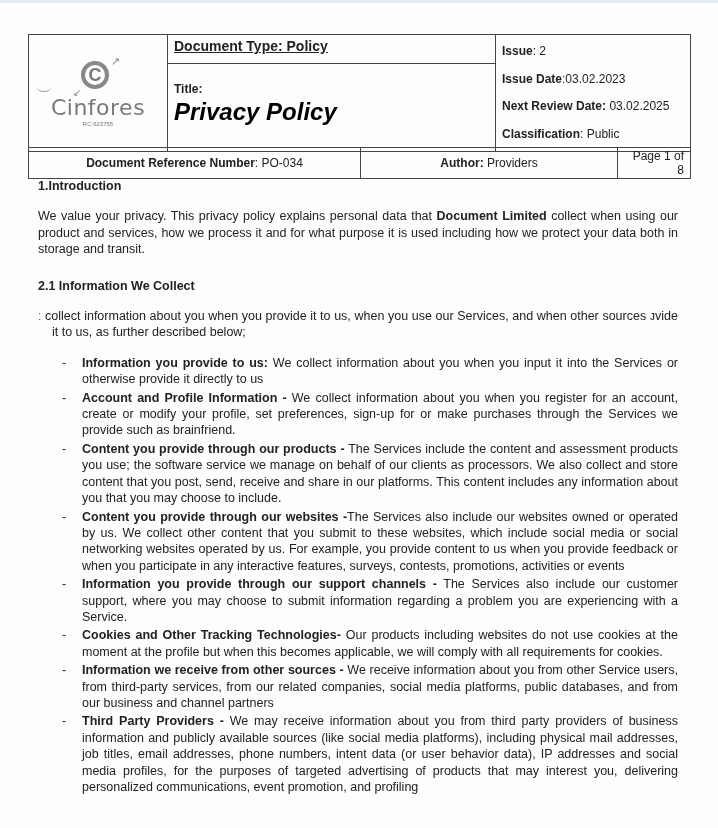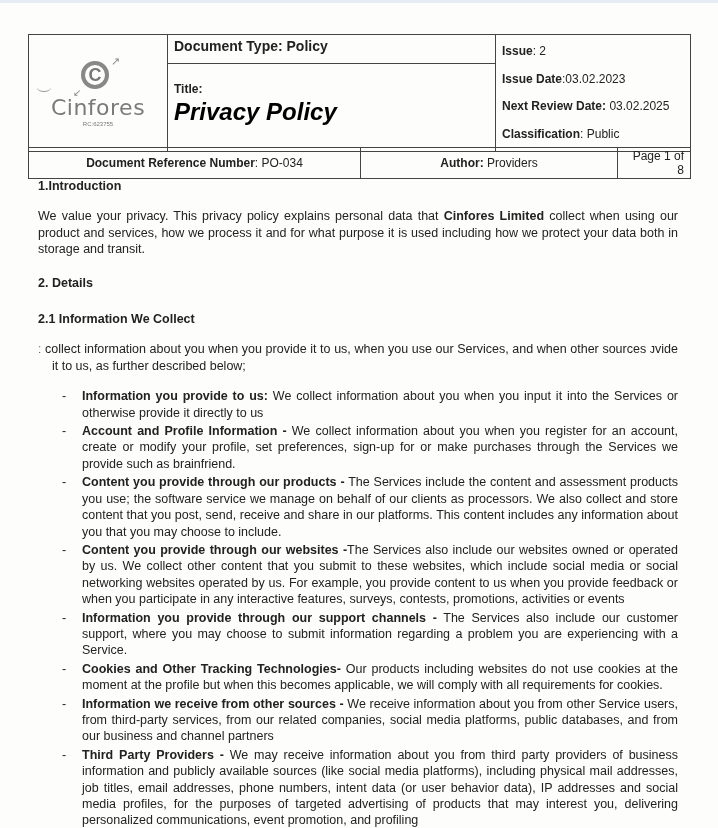--- a/index.html
+++ b/index.html
@@ -12,21 +12,21 @@
   .logo { position:absolute; left:0; top:0; width:138px; height:112px; }
   .logo .mark { position:absolute; left:52px; top:26px; width:28px; height:28px; border-radius:50%;
         border:4px solid #888; box-sizing:border-box; color:#777; font-size:18px; font-weight:bold;
         text-align:center; line-height:21px; }
   .logo .name { position:absolute; left:0; width:138px; top:60px; text-align:center; font-size:22px;
         color:#7a7a7a; font-family:"DejaVu Sans", sans-serif; letter-spacing:0.5px; }
   .logo .rc { position:absolute; left:0; width:138px; top:86px; text-align:center; font-size:6px; color:#777; }
   .logo .arrow1 { position:absolute; left:82px; top:20px; color:#888; font-size:11px; }
   .logo .arrow2 { position:absolute; left:44px; top:52px; color:#888; font-size:10px; }
   .logo .curl { position:absolute; left:8px; top:48px; width:14px; height:8px; border-bottom:1.5px solid #999; border-radius:0 0 50% 50%; }
-  .doctype { height:22px; padding:3px 6px !important; font-weight:bold; font-size:14px !important; }
+  .doctype { height:22px; padding:3px 6px !important; font-weight:bold; font-size:14px !important;text-decoration:underline; }
   .title-cell { padding:8px 6px !important; }
   .title-lbl { font-weight:bold; font-size:12px; margin-top:10px; }
   .title-val { font-weight:bold; font-size:24px; margin-top:2px; color:#000000;font-style:italic; }
   .meta { width:182px; padding:3px 6px !important; font-size:12px !important; }
   .meta div { height:27.5px; line-height:27.5px; }
   .meta b { font-weight:bold; }
   .refrow td { height:16px; padding:1px 6px; font-size:12px; vertical-align:middle;text-align:center; }
   .content { position:absolute; left:38px; top:178px; width:640px; font-size:12.5px; line-height:16.4px; }
   h3 { margin:0; font-size:12.5px; font-weight:bold; }
   p { margin:0; text-align:justify; }
@@ -79,22 +79,21 @@
       <tr class="refrow">
     <td style="width:319px;"><b>Document Reference Number</b><span>:  PO-034</span></td>
     <td style="width:244px;"><b>Author:</b><span> Providers</span></td>
     <td style="text-align:right;">Page 1 of 8</td>
   </tr>
 </tbody>
   </table>
 
 <div class="content">
   <h3 class="sec1">1.Introduction</h3>
-  <p class="intro"><span>We value your privacy. This privacy policy explains personal data that </span><b>Cinfores Limited</b><span> collect when using our product and services, how we process it and for what purpose it is used including how we protect your data both in storage and transit.</span></p>
-  <h3 class="sec2">2. Details</h3>
+  <p class="intro"><span>We value your privacy. This privacy policy explains personal data that </span><b>Document Limited</b><span> collect when using our product and services, how we process it and for what purpose it is used including how we protect your data both in storage and transit.</span></p>
   <h3 class="sec21">2.1 Information We Collect</h3>
   <p class="lead">ː collect information about you when you provide it to us, when you use our Services, and when other sources ᴊvide it to us, as further described below;</p>
   <ul>
     <li><span class="dash">-</span><b>Information you provide to us:</b><span> We collect information about you when you input it into the Services or otherwise provide it directly to us</span></li>
     <li><span class="dash">-</span><b>Account and Profile Information -</b><span> We collect information about you when you register for an account, create or modify your profile, set preferences, sign-up for or make purchases through the Services we provide such as brainfriend.</span></li>
     <li><span class="dash">-</span><b>Content you provide through our products -</b><span> The Services include the content and assessment products you use; the software service we manage on behalf of our clients as processors. We also collect and store content that you post, send, receive and share in our platforms. This content includes any information about you that you may choose to include.</span></li>
     <li><span class="dash">-</span><b>Content you provide through our websites -</b><span>The Services also include our websites owned or operated by us. We collect other content that you submit to these websites, which include social media or social networking websites operated by us. For example, you provide content to us when you provide feedback or when you participate in any interactive features, surveys, contests, promotions, activities or events</span></li>
     <li><span class="dash">-</span><b>Information you provide through our support channels -</b><span> The Services also include our customer support, where you may choose to submit information regarding a problem you are experiencing with a Service.</span></li>
     <li><span class="dash">-</span><b>Cookies and Other Tracking Technologies-</b><span> Our products including websites do not use cookies at the moment at the profile but when this becomes applicable, we will comply with all requirements for cookies.</span></li>
     <li><span class="dash">-</span><b>Information we receive from other sources -</b><span> We receive information about you from other Service users, from third-party services, from our related companies, social media platforms, public databases, and from our business and channel partners</span></li>

